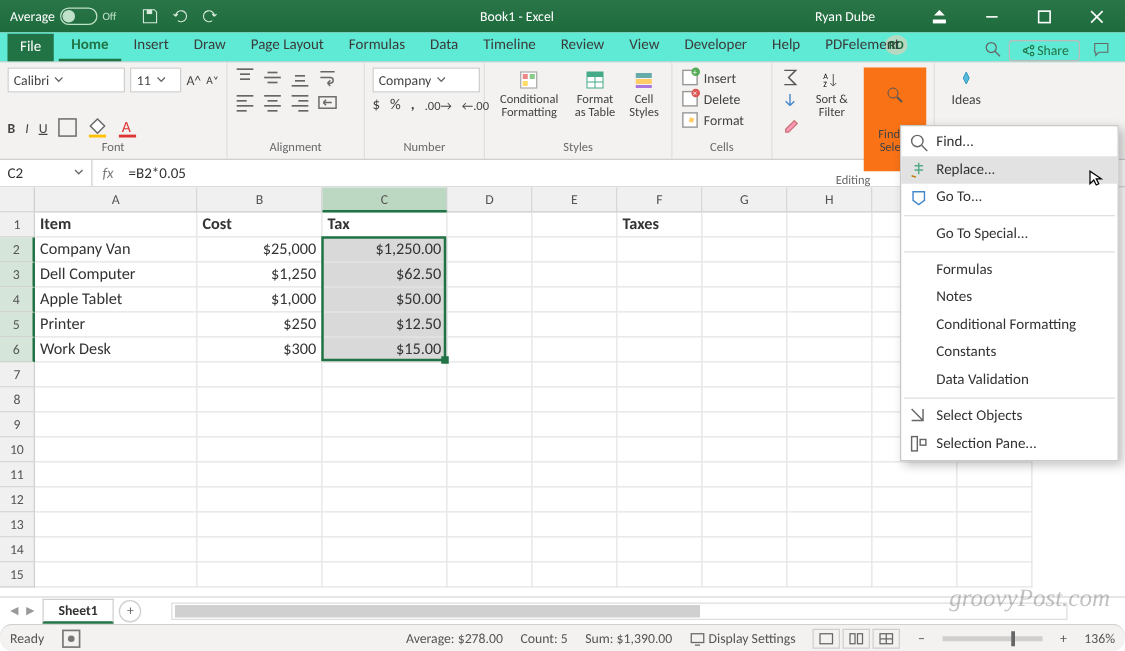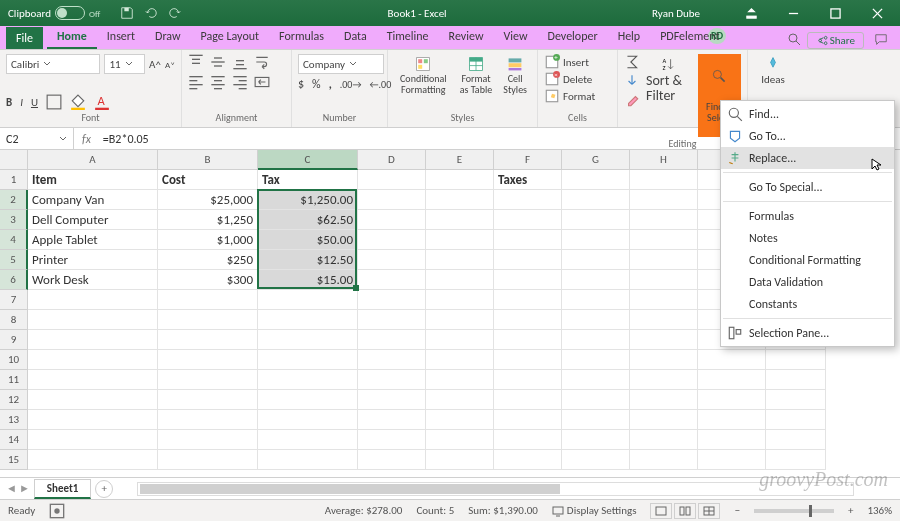--- a/index.html
+++ b/index.html
@@ -13,21 +13,21 @@
 .titlebar .autosave-toggle::after { content:""; width:10px;height:10px;border-radius:50%;background:#bfe0c9;position:absolute;left:1px;top:1px;}
 .titlebar .qat { display:flex; gap:10px; margin-left:8px;}
 .titlebar .qat .icon svg { width:14px; height:14px; fill:#d7ebdc;}
 .titlebar .center { flex:1; text-align:center; }
 .titlebar .right { display:flex; align-items:center; gap:8px; padding-right:6px; }
 .avatar { width:18px;height:16px;border-radius:50%;background:#b7d9c2;color:#1d6b3c;font-size:10px;display:flex;align-items:center;justify-content:center;font-weight:600;margin-top:45px;}
 .winbtn { width:34px; height:26px; display:flex;align-items:center;justify-content:center;}
 .winbtn svg{width:11px;height:11px;stroke:#fff;fill:none;stroke-width:1.4;}
 
 
-.tabrow { height:24px; background:#f0abfc; display:flex; align-items:flex-end; padding:0 6px; border-bottom:1px solid #d0d0d0;}
+.tabrow { height:24px; background:#5eead4; display:flex; align-items:flex-end; padding:0 6px; border-bottom:1px solid #d0d0d0;}
 .tabrow .tab { padding:4px 10px; font-size:12px; color:#3b3b3b; cursor:default;}
 .tabrow .tab.file { background:#217346;color:#fff;margin-right:4px;}
 .tabrow .tab.active { border-bottom:2px solid #217346; color:#217346; font-weight:600;}
 .tabrow .spacer { flex:1;}
 .tabrow .right { display:flex;align-items:center;gap:4px;}
 .tabrow .share { border:1px solid #bbb;padding:1px 8px;border-radius:3px;font-size:11px;color:#217346;display:flex;align-items:center;gap:3px;}
 .tabrow .comments { padding:2px 6px; display:flex; align-items:center;}
 
 
 .ribbon { height:78px; background:#f3f2f1; border-bottom:1px solid #cfcfcf; display:flex; font-size:11px; color:#444;}
@@ -82,38 +82,38 @@
 
 .sheettabs { height:22px; border-top:1px solid #d0d0d0; display:flex; align-items:center; font-size:11px; padding:0 6px; gap:4px;}
 .sheettabs .nav{display:flex;gap:2px;color:#999;}
 .sheettab { padding:2px 12px; border:1px solid #cfcfcf; border-bottom:none; background:#fff;}
 .sheettab.active{border-bottom:2px solid #217346;font-weight:600;}
 .addsheet{width:18px;height:18px;border:1px solid #cfcfcf;border-radius:50%;display:flex;align-items:center;justify-content:center;color:#666;}
 .scrollbar-h{flex:1;margin:0 40px 0 20px;height:14px;border:1px solid #ddd;position:relative;}
 .scrollbar-h .thumb{position:absolute;left:2px;top:1px;height:10px;width:420px;background:#d0d0d0;}
 
 
-.statusbar { height:22px; background:#f3f2f1; border-top:1px solid #d0d0d0; display:flex; align-items:center; font-size:11px; color:#555; padding:0 8px; gap:14px;}
+.statusbar { height:22px; background:#f3f2f1; border-top:1px solid #d0d0d0; display:flex; align-items:center; font-size:11px; color:#555; padding:0 8px; gap:14px;border-radius:10px;}
 .statusbar .spacer{flex:1;}
 .viewbtns{display:flex;gap:2px;}
 .viewbtn{width:22px;height:16px;border:1px solid #cfcfcf;display:flex;align-items:center;justify-content:center;}
 .zoomslider{width:80px;height:4px;background:#cfcfcf;position:relative;}
 .zoomslider::after{content:"";position:absolute;left:55px;top:-4px;width:3px;height:12px;background:#666;}
 
 .watermark { position:absolute; right:12px; bottom:30px; font-family:Georgia,serif; font-size:20px; color:rgba(80,80,80,.35); font-style:italic; pointer-events:none;}
 
 svg { overflow:visible;}
 </style>
 </head>
 <body>
 
 <div class="titlebar">
   <div class="left">
     <div class="autosave">
-      <span>Clipboard</span>
+      <span>Average</span>
       <span class="autosave-toggle"></span>
       <span style="font-size:9px;color:#bfe0c9">Off</span>
     </div>
     <div class="qat">
       <span class="icon">
           <svg viewBox="0 0 16 16">
             <path d="M2 2h10l2 2v10H2z" fill="none" stroke="#d7ebdc"></path>
             <rect x="5" y="2" width="5" height="4" fill="#d7ebdc"></rect>
           </svg>
         </span>
@@ -414,21 +414,21 @@
           </span>
       </div>
       <div class="btn">
           <span class="icon">
             <svg viewBox="0 0 20 20">
               <text x="2" y="9" font-size="8">A</text>
               <text x="2" y="17" font-size="8">Z</text>
               <path d="M12 4v12m0 0l-3-3m3 3l3-3" fill="none" stroke="#555"></path>
             </svg>
           </span>
-          <span style="font-size:14px;text-align:left;line-height:1.1">Sort &amp; Filter</span>
+          <span style="font-size:10px;text-align:center;line-height:1.1">Sort &amp; Filter</span>
         </div>
       <div class="btn findselect">
           <span class="icon">
             <svg viewBox="0 0 20 20">
               <circle cx="8" cy="8" r="5" fill="none" stroke="#555"></circle>
               <line x1="12" y1="12" x2="17" y2="17" stroke="#555" stroke-width="2"></line>
             </svg>
           </span>
           <span style="font-size:10px;text-align:center;line-height:1.1">Find &amp; Select</span>
         </div>
@@ -674,38 +674,41 @@
       </div>
     </div>
   <div class="selframe" id="selframe" style="left: 257px; top: 39px; width: 100px; height: 100px;"></div>
 </div>
 
 <div class="ddmenu" id="ddmenu">
     <div class="dditem"><span class="mi"><svg viewBox="0 0 14 14">
           <circle cx="6" cy="6" r="4" fill="none" stroke="#666"></circle>
           <line x1="9" y1="9" x2="13" y2="13" stroke="#666"></line>
         </svg></span><span>Find...</span></div>
-    <div class="dditem"><span class="mi"><svg viewBox="0 0 14 14">
-          <path d="M3 3h8v6l-4 3-4-3z" fill="none" stroke="#48c"></path>
-        </svg></span><span>Go To...</span></div>
     <div class="dditem hover"><span class="mi"><svg viewBox="0 0 14 14">
           <path d="M4 4h6M4 7h6m-3-5v8" stroke="#5a8" fill="none"></path>
           <path d="M2 11l3 1" stroke="#b70"></path>
         </svg></span><span>Replace...</span><span class="cursor"><svg viewBox="0 0 14 14">
           <path d="M2 2l0 10 3-3 2 4 2-1-2-4 4 0z" fill="#fff" stroke="#000"></path>
         </svg></span></div>
+    <div class="dditem"><span class="mi"><svg viewBox="0 0 14 14">
+          <path d="M3 3h8v6l-4 3-4-3z" fill="none" stroke="#48c"></path>
+        </svg></span><span>Go To...</span></div>
     <div class="ddsep"></div>
     <div class="dditem"><span>Go To Special...</span></div>
     <div class="ddsep"></div>
     <div class="dditem"><span>Formulas</span></div>
     <div class="dditem"><span>Notes</span></div>
     <div class="dditem"><span>Conditional Formatting</span></div>
+    <div class="dditem"><span>Constants</span></div>
     <div class="dditem"><span>Data Validation</span></div>
-    <div class="dditem"><span>Constants</span></div>
     <div class="ddsep"></div>
+    <div class="dditem"><span class="mi"><svg viewBox="0 0 14 14">
+          <path d="M2 2l8 8m0-8v8h-8" fill="none" stroke="#666"></path>
+        </svg></span><span>Select Objects</span></div>
     <div class="dditem"><span class="mi"><svg viewBox="0 0 14 14">
           <rect x="2" y="2" width="4" height="10" fill="none" stroke="#666"></rect>
           <rect x="8" y="4" width="4" height="4" fill="none" stroke="#666"></rect>
         </svg></span><span>Selection Pane...</span></div>
   </div>
 
 <div class="sheettabs">
   <div class="nav">
     <span>◄</span>
     <span>►</span>

